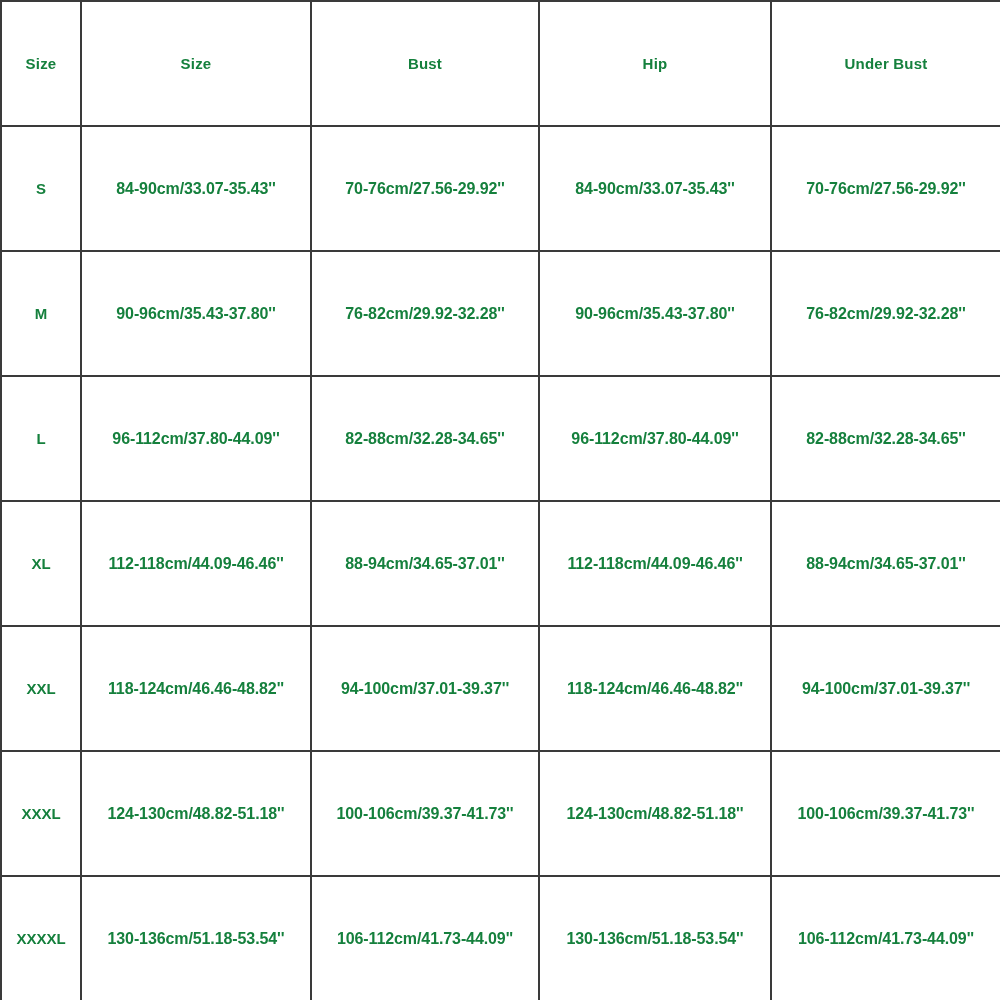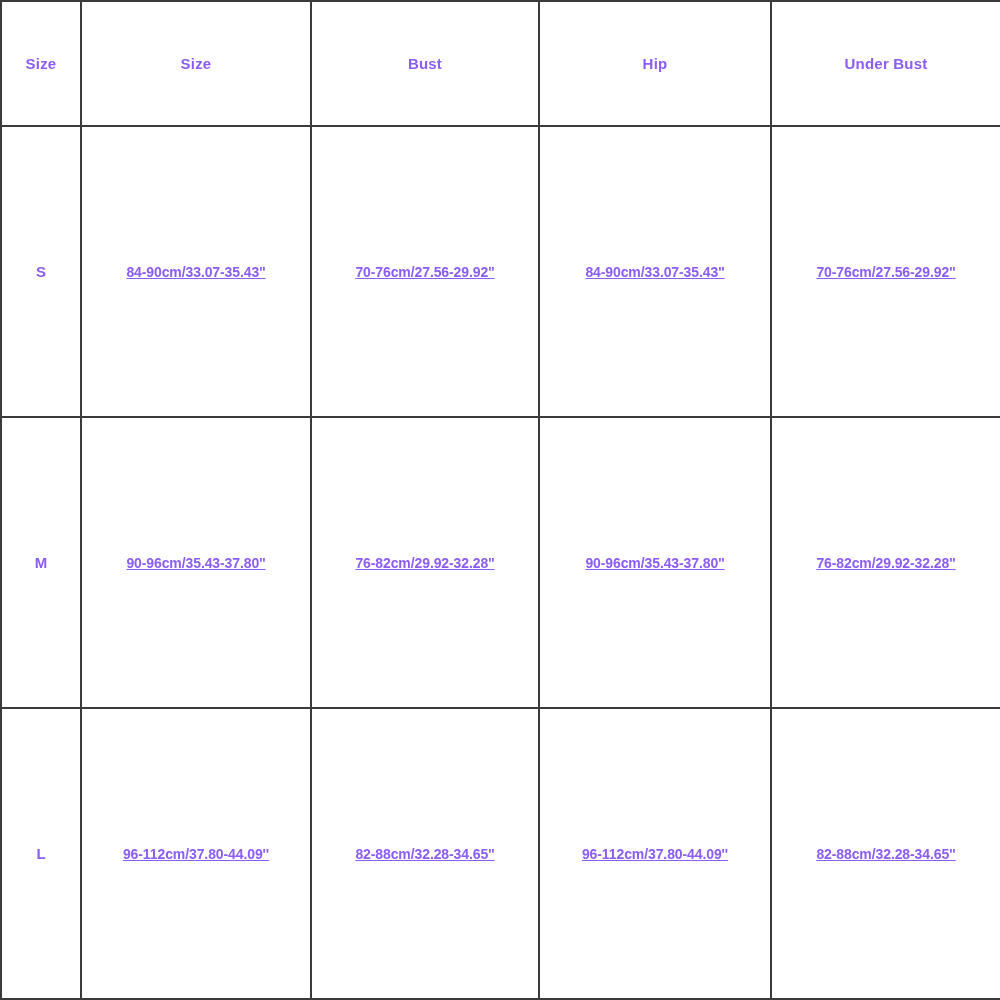--- a/index.html
+++ b/index.html
@@ -26,36 +26,35 @@
   table.size-chart col.col-underbust { width: 230px; }
   table.size-chart tr {
     height: 125px;
   }
   table.size-chart th,
   table.size-chart td {
     border: 2px solid #3a3a3a;
     text-align: center;
     vertical-align: middle;
     font-weight: bold;
-    color: #8b5cf6;
+    color: #15803d;
     padding: 0 4px;
     white-space: nowrap;
     overflow: hidden;
   }
   table.size-chart thead th {
     font-size: 15px;
     letter-spacing: 0.2px;
   }
   table.size-chart tbody th {
     font-size: 15px;
   }
   table.size-chart tbody td {
-    font-size: 14px;
+    font-size: 16px;
     letter-spacing: -0.1px;
-    text-decoration: underline;
   }
 </style>
 </head>
 <body>
 
 <table class="size-chart">
   <colgroup>
     <col class="col-size">
     <col class="col-bust">
     <col class="col-waist">
@@ -86,14 +85,42 @@
         <td>90-96cm/35.43-37.80''</td>
         <td>76-82cm/29.92-32.28''</td>
       </tr>
       <tr>
         <th>L</th>
         <td>96-112cm/37.80-44.09''</td>
         <td>82-88cm/32.28-34.65''</td>
         <td>96-112cm/37.80-44.09''</td>
         <td>82-88cm/32.28-34.65''</td>
       </tr>
+      <tr>
+        <th>XL</th>
+        <td>112-118cm/44.09-46.46''</td>
+        <td>88-94cm/34.65-37.01''</td>
+        <td>112-118cm/44.09-46.46''</td>
+        <td>88-94cm/34.65-37.01''</td>
+      </tr>
+      <tr>
+        <th>XXL</th>
+        <td>118-124cm/46.46-48.82''</td>
+        <td>94-100cm/37.01-39.37''</td>
+        <td>118-124cm/46.46-48.82''</td>
+        <td>94-100cm/37.01-39.37''</td>
+      </tr>
+      <tr>
+        <th>XXXL</th>
+        <td>124-130cm/48.82-51.18''</td>
+        <td>100-106cm/39.37-41.73''</td>
+        <td>124-130cm/48.82-51.18''</td>
+        <td>100-106cm/39.37-41.73''</td>
+      </tr>
+      <tr>
+        <th>XXXXL</th>
+        <td>130-136cm/51.18-53.54''</td>
+        <td>106-112cm/41.73-44.09''</td>
+        <td>130-136cm/51.18-53.54''</td>
+        <td>106-112cm/41.73-44.09''</td>
+      </tr>
     </tbody>
 </table>
 
 </body></html>

